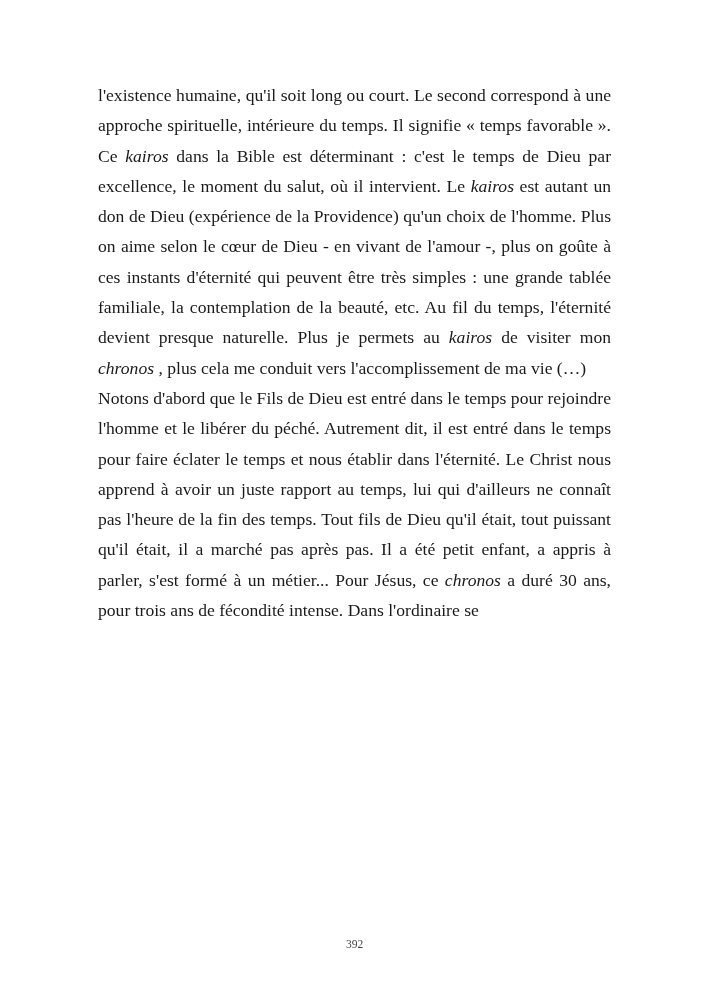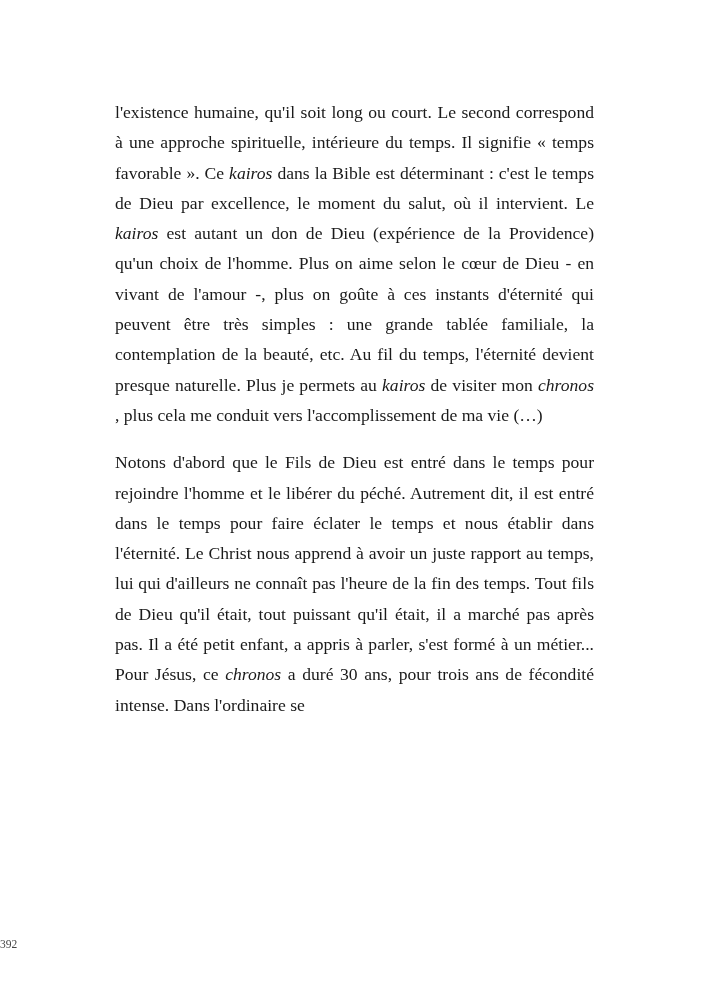--- a/index.html
+++ b/index.html
@@ -22,37 +22,37 @@
     padding: 80px 98px 0 98px;
   }
   .body-text {
     font-size: 17.6px;
     line-height: 30.3px;
     text-align: justify;
     text-justify: inter-word;
     color: #1a1a1a;
   }
   .body-text p {
-    margin: 17px;
+    margin: 0;
     text-align: justify;
   }
   .it {
     font-style: italic;
   }
   .heading-run {
     font-weight: bold;
     display: block;
     margin-top: 1px;
   }
   .page-number {
     position: absolute;
     left: 0;
     right: 0;
     top: 938px;
-    text-align: left;
+    text-align: center;
     font-size: 11.5px;
     color: #444444;
     font-family: "Liberation Serif", serif;
   }
   
   .lead {
     text-align: justify;
   }
 </style>
 </head>

